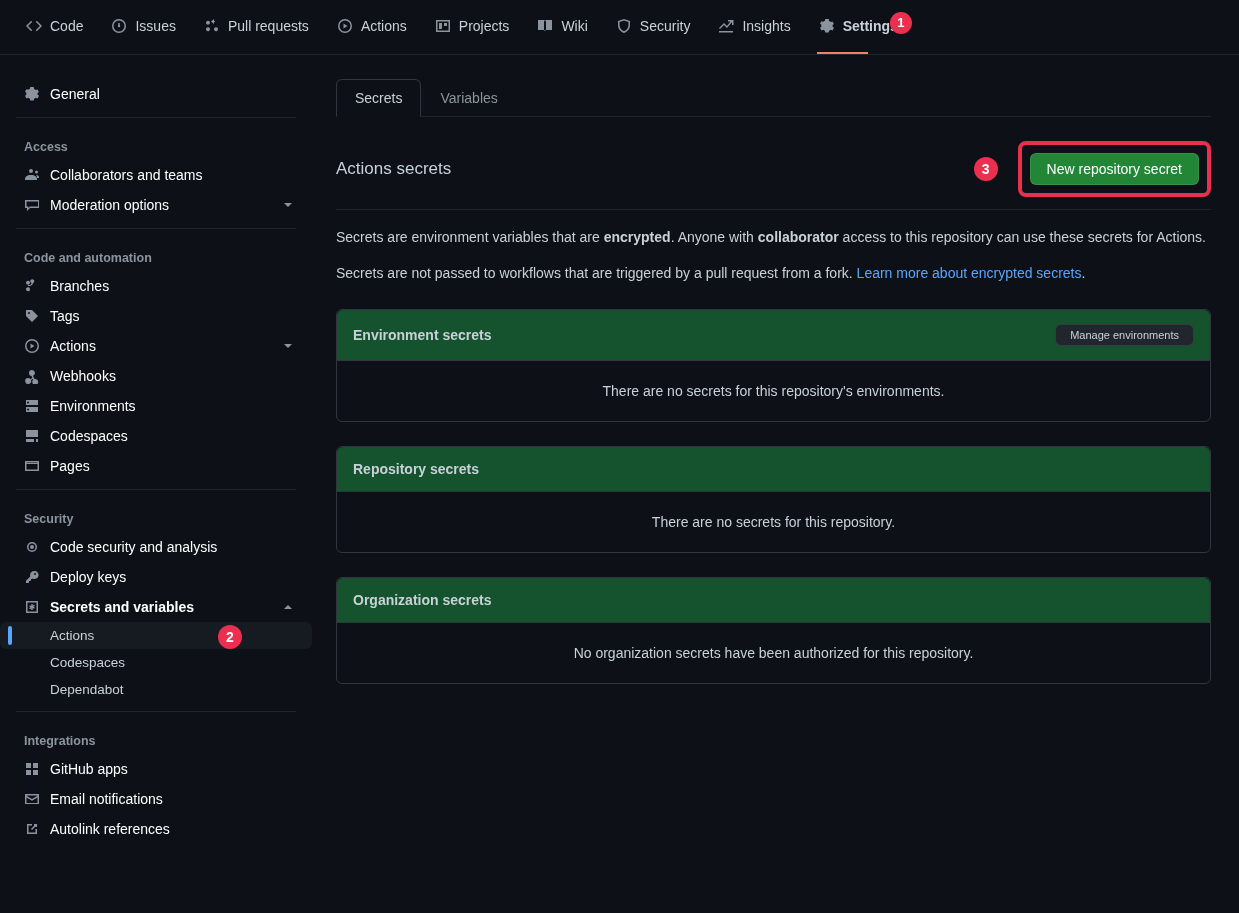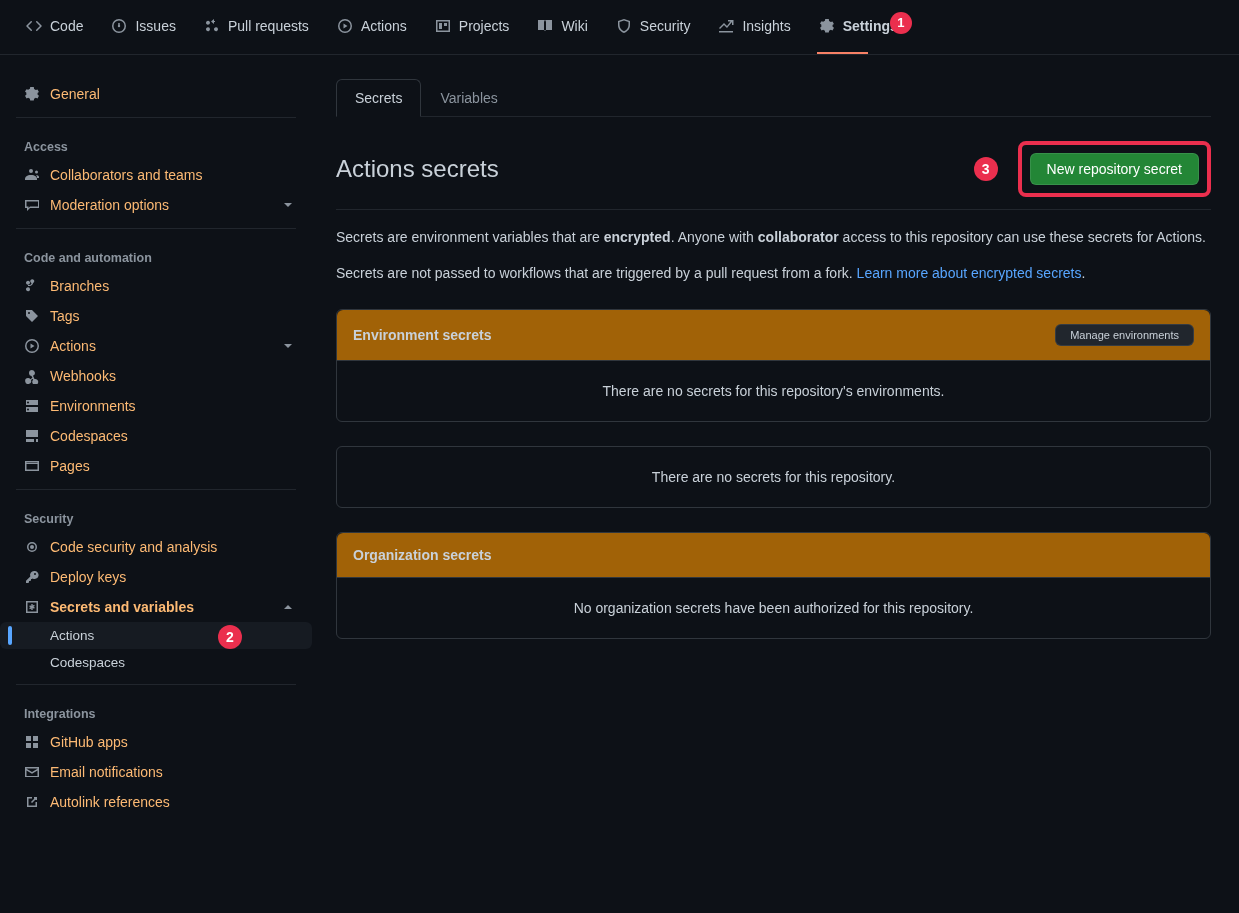--- a/index.html
+++ b/index.html
@@ -65,21 +65,21 @@
   .side-group-title {
     color: #8b949e;
     font-size: 12.5px;
     font-weight: 700;
     padding: 8px 16px 6px 24px;
   }
   .side-hr { border:none; border-top:1px solid #21262d; margin:8px 16px 14px 16px; }
   .side-item {
     display:flex; align-items:center; gap:10px;
     padding:7px 16px 7px 24px;
-    color:#fdba74;
+    color:#ffffff;
     border-radius:6px;
     cursor:pointer;
     position:relative;
   }
   .side-item svg { fill:#8b949e; flex-shrink:0; }
   .side-chevron { margin-left:auto; fill:#8b949e; }
   .side-item.bold { font-weight:600; }
   .side-sub {
     padding:6px 16px 6px 50px;
     color:#c9d1d9;
@@ -116,21 +116,21 @@
     border-color:#30363d;
     background:#0d1117;
     position:relative;
   }
   .tab.active::after{
     content:""; position:absolute; left:0;right:0;bottom:-1px;height:1px;background:#0d1117;
   }
 
   
   .header-row { display:flex; align-items:center; justify-content:space-between; margin-top:24px; padding-bottom:12px; border-bottom:1px solid #21262d; }
-  .header-row h2 { font-size:24px; font-weight:400; color:#c9d1d9; }
+  .header-row h2 { font-size:17px; font-weight:400; color:#c9d1d9; }
   .btn-green {
     background:#238636; color:#fff; border:1px solid rgba(240,246,252,0.1);
     border-radius:6px; padding:7px 16px; font-size:14px; font-weight:500; cursor:pointer;
   }
   .btn-default {
     background:#21262d; color:#c9d1d9; border:1px solid rgba(240,246,252,0.1);
     border-radius:6px; padding:4px 14px; font-size:11px; font-weight:500; cursor:pointer;
   }
   .new-secret-wrapper {
     display:flex; align-items:center; gap:20px;
@@ -147,21 +147,21 @@
 
   .description { margin-top:16px; line-height:1.6; color:#c9d1d9; }
   .description p { margin-bottom:14px; }
   .description strong { color:#c9d1d9; font-weight:700; }
 
   
   .panel {
     border:1px solid #30363d; border-radius:6px; margin-top:24px;
   }
   .panel-header {
-    background:#a16207; padding:14px 16px;
+    background:#14532d; padding:14px 16px;
     display:flex; align-items:center; justify-content:space-between;
     border-bottom:1px solid #30363d;
     border-radius:6px 6px 0 0;
     font-weight:600; color:#c9d1d9;
   }
   .panel-body {
     padding:22px 16px; text-align:center; color:#c9d1d9;
   }
 
   .icon { width:16px; height:16px; display:inline-block; }
@@ -326,20 +326,23 @@
       <svg class="icon side-chevron" viewBox="0 0 16 16">
           <path d="M4 10l4-4 4 4"></path>
         </svg>
     </div>
     <div class="side-sub active">
       <span>Actions</span>
       <span class="step-badge subbadge">2</span>
     </div>
     <div class="side-sub">
       <span>Codespaces</span>
+    </div>
+    <div class="side-sub">
+      <span>Dependabot</span>
     </div>
 
     <hr class="side-hr">
     <div class="side-group-title">Integrations</div>
     <div class="side-item">
       <svg class="icon" viewBox="0 0 16 16">
           <path d="M2 2h5v5H2V2Zm7 0h5v5H9V2ZM2 9h5v5H2V9Zm7 0h5v5H9V9Z"></path>
         </svg>
       <span>GitHub apps</span>
     </div>
@@ -384,20 +387,23 @@
 
     <div class="panel">
       <div class="panel-header">
         <span>Environment secrets</span>
         <button class="btn-default">Manage environments</button>
       </div>
       <div class="panel-body">There are no secrets for this repository's environments.</div>
     </div>
 
     <div class="panel">
+      <div class="panel-header">
+        <span>Repository secrets</span>
+      </div>
       <div class="panel-body">There are no secrets for this repository.</div>
     </div>
 
     <div class="panel">
       <div class="panel-header">
         <span>Organization secrets</span>
       </div>
       <div class="panel-body">No organization secrets have been authorized for this repository.</div>
     </div>
   </main>

